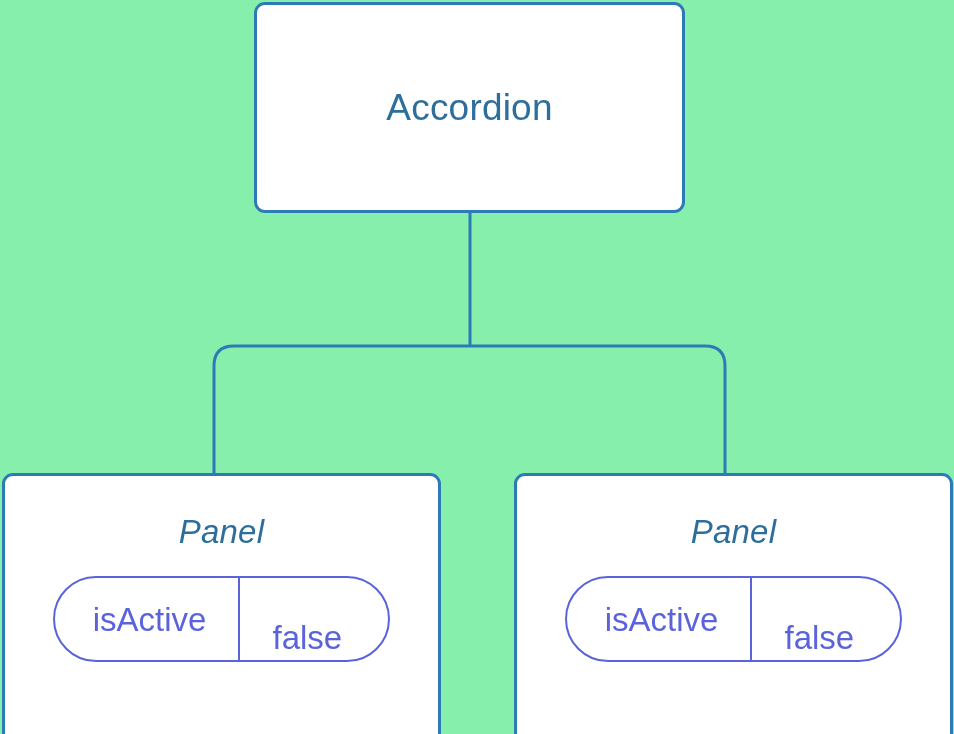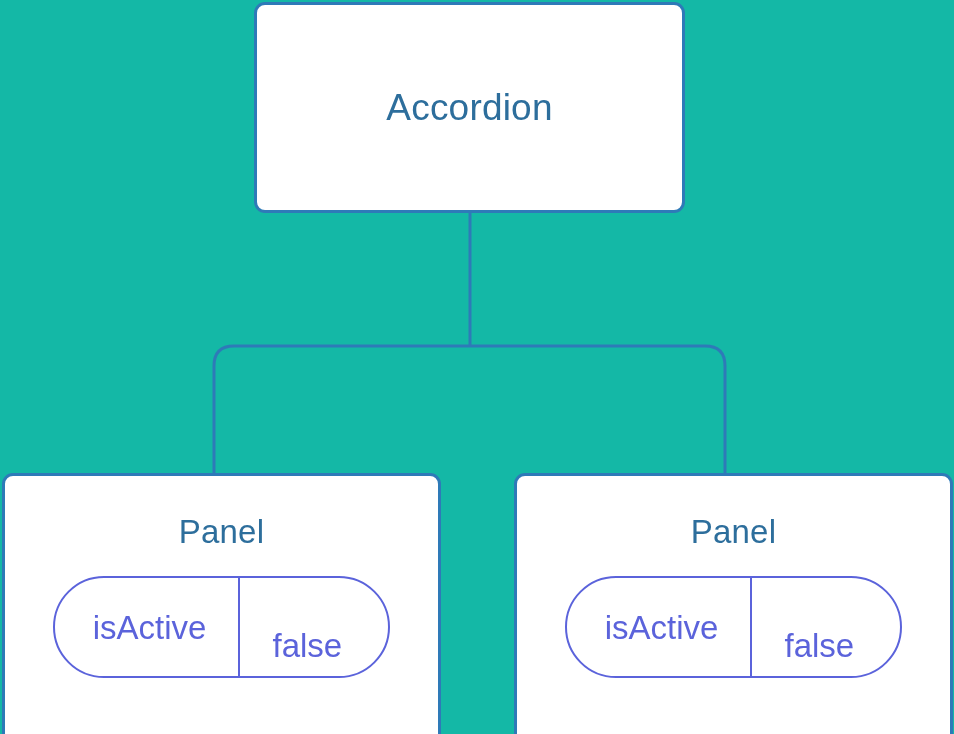--- a/index.html
+++ b/index.html
@@ -10,21 +10,21 @@
     width: 954px;
     height: 734px;
     overflow: hidden;
     font-family: "Liberation Sans", sans-serif;
     background: #4d6a72;
   }
   .canvas {
     position: relative;
     width: 954px;
     height: 734px;
-    background: #14b8a6;
+    background: #86efac;
   }
 
   
   .edges {
     position: absolute;
     left: 0;
     top: 0;
     width: 954px;
     height: 734px;
   }
@@ -65,30 +65,31 @@
   .node-title {
     color: #2d6e9c;
     font-size: 37px;
     line-height: 1;
     letter-spacing: 0.2px;
     white-space: nowrap;
   }
   .node-leaf-left .node-title,
   .node-leaf-right .node-title {
     font-size: 33px;
+    font-style: italic;
   }
 
   
   .prop-pill {
     margin-top: 28px;
     display: flex;
     align-items: stretch;
     border: 2px solid #5b63db;
     border-radius: 999px;
-    height: 102px;
+    height: 86px;
     box-sizing: border-box;
     background: transparent;
     overflow: hidden;
   }
   .prop-key,
   .prop-value {
     display: flex;
     align-items: center;
     justify-content: center;
     color: #5b63db;

